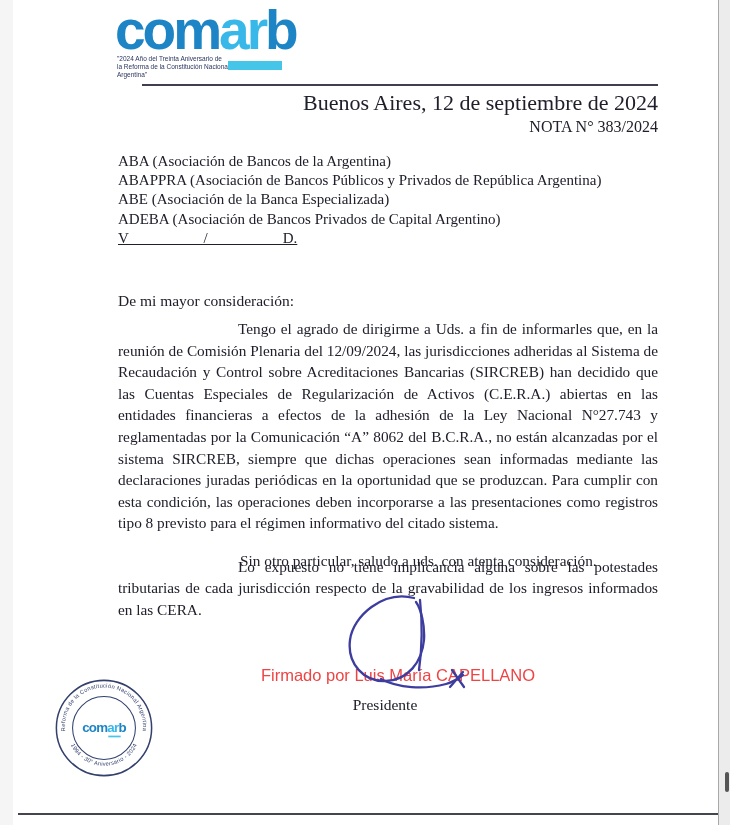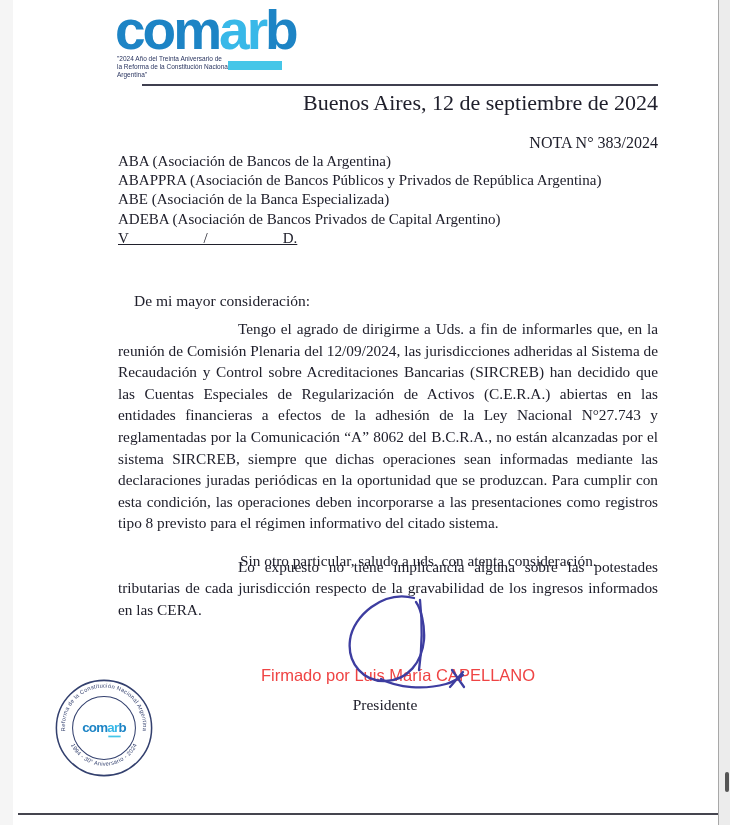--- a/index.html
+++ b/index.html
@@ -26,28 +26,28 @@
   .logo-text{font-family:"Liberation Sans",sans-serif;font-weight:700;font-size:55px;letter-spacing:-3px;line-height:52px;}
   .logo-text .p1,.logo-text .p3{color:var(--logo_blue);}
   .logo-text .p2{color:var(--logo_cyan);}
   .tagline{position:absolute;left:117px;top:55px;width:120px;font-family:"Liberation Sans",sans-serif;
     font-size:6.5px;line-height:8px;color:#2a3560;white-space:pre-line;}
   .accent-bar{position:absolute;left:228px;top:61px;width:54px;height:9px;background:var(--accent_bar);}
   .top-rule{position:absolute;left:142px;top:84px;width:516px;height:2px;background:var(--rule);}
 
   
   .date-line{position:absolute;left:258px;top:90px;width:400px;text-align:right;font-size:22px;}
-  .nota-line{position:absolute;left:358px;top:118px;width:300px;text-align:right;font-size:16px;margin-top:16px;}
+  .nota-line{position:absolute;left:358px;top:118px;width:300px;text-align:right;font-size:16px;}
 
   
   .recipients{position:absolute;left:118px;top:152px;width:560px;font-size:15px;line-height:19.2px;}
   .vd-line{display:inline-block;margin-top:0px;text-decoration:underline;white-space:pre;}
 
   
-  .greeting{position:absolute;left:134px;top:292px;font-size:15.5px;}
+  .greeting{position:absolute;left:118px;top:292px;font-size:15.5px;}
   .body-block{position:absolute;left:118px;top:318px;width:540px;font-size:15.3px;line-height:21.6px;}
   .body-block p{text-align:justify;text-indent:120px;margin-bottom:21.6px;}
   .body-block p.last{margin-bottom:11px;}
   .closing{position:absolute;left:118px;top:552px;width:540px;font-size:15.3px;text-indent:122px;}
 
   
   .signature-svg{position:absolute;left:336px;top:594px;width:135px;height:100px;z-index:3;pointer-events:none;}
   .signature-svg path{fill:none;stroke:var(--signature_ink);stroke-width:2.3;stroke-linecap:round;}
   .signed-by{position:absolute;left:248px;top:666px;width:300px;text-align:center;
     font-family:"Liberation Sans",sans-serif;font-size:16.5px;font-weight:500;color:#ef4444;z-index:2;}

